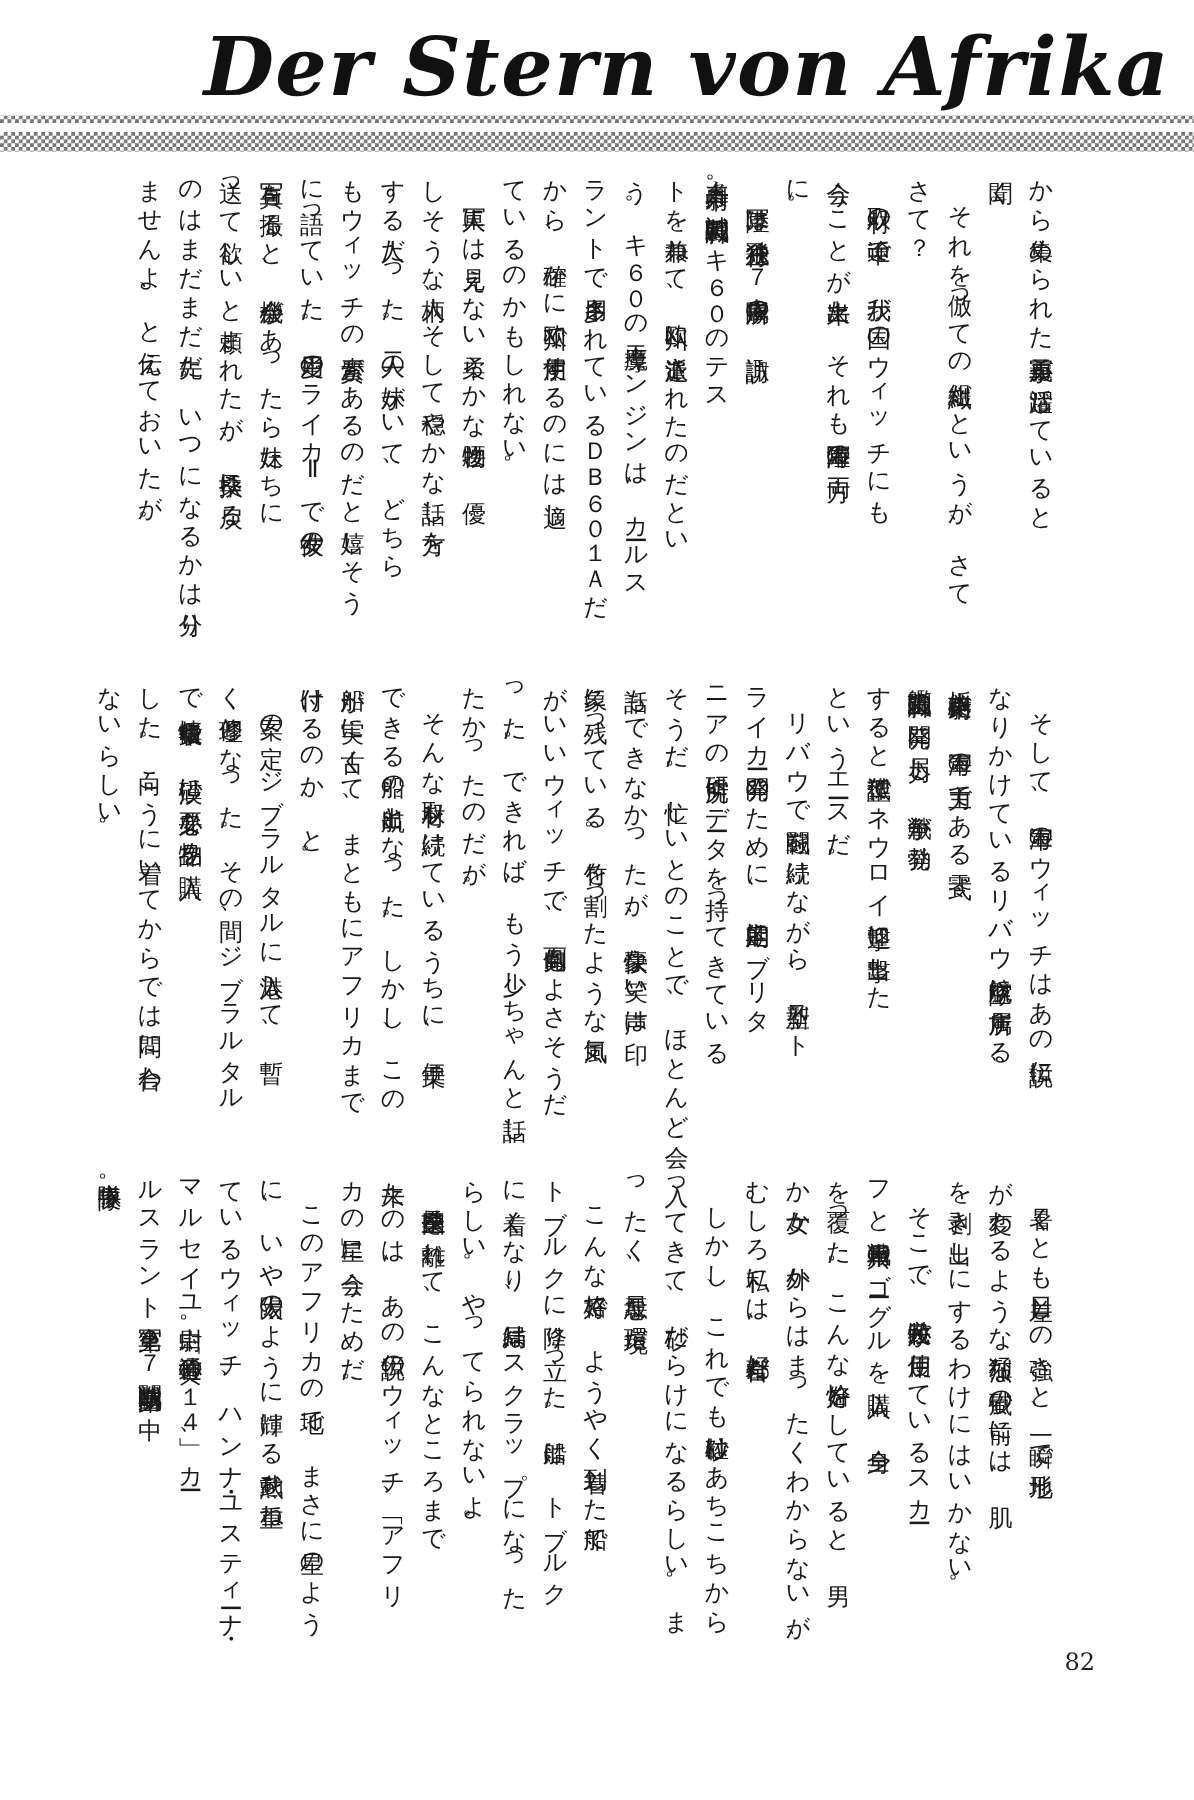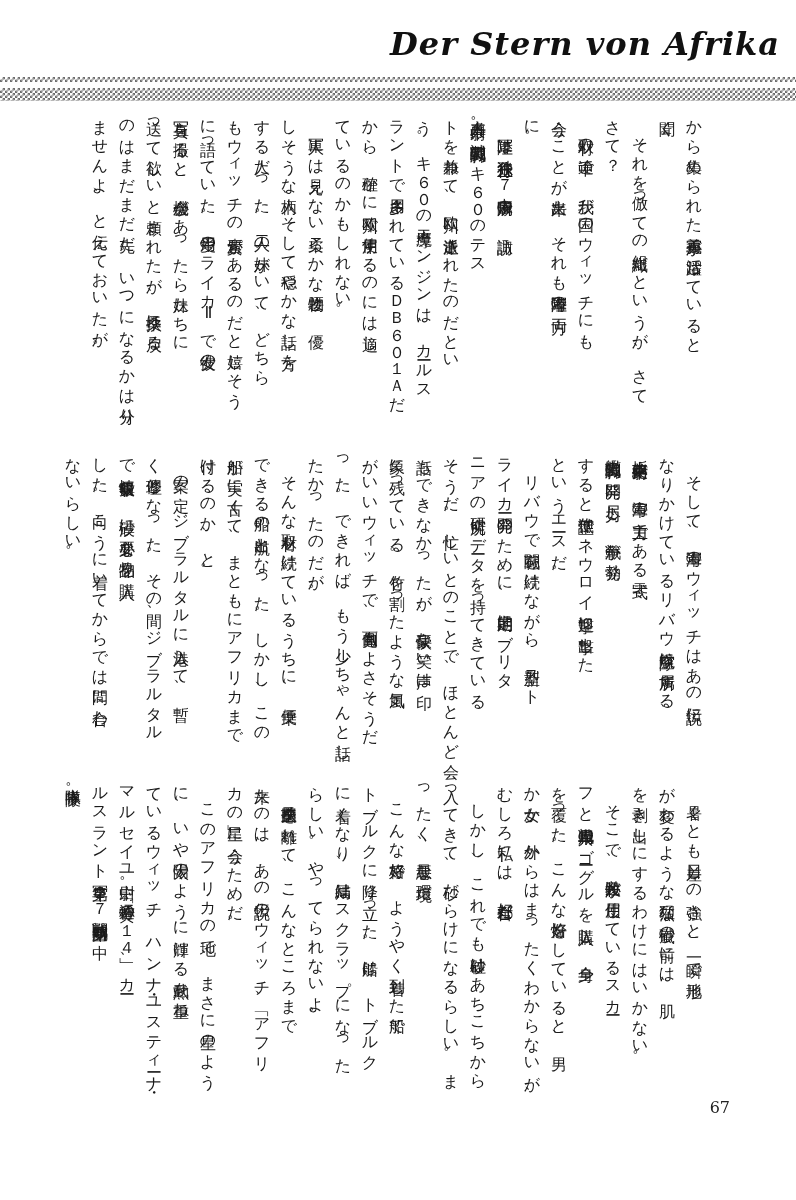--- a/index.html
+++ b/index.html
@@ -9,21 +9,21 @@
     background:#ffffff;
     overflow:hidden;
     font-family:"DejaVu Sans",sans-serif;
     color:#1a1a1a;
   }
   
   #masthead{
     position:absolute;top:18px;right:16px;
     font-family:"DejaVu Serif",serif;
     font-style:italic;font-weight:bold;
-    font-size:32px;line-height:52px;
+    font-size:54px;line-height:52px;
     letter-spacing:1px;color:#111;
     white-space:nowrap;
   }
   .strip{
     position:absolute;left:0;width:796px;
     background-image:
       linear-gradient(45deg,#6f6f6f 25%,transparent 25%,transparent 75%,#6f6f6f 75%),
       linear-gradient(45deg,#6f6f6f 25%,transparent 25%,transparent 75%,#6f6f6f 75%);
     background-size:5px 5px;
     background-position:0 0,2.5px 2.5px;
@@ -143,15 +143,15 @@
       <div class="vcol">来たのは、あの伝説のウィッチ、「アフリ</div>
       <div class="vcol">カの星」に会うためだ。</div>
       <div class="vcol">　このアフリカの地で、まさに星のよう</div>
       <div class="vcol">に、いや太陽のように輝ける武勲を重ね</div>
       <div class="vcol">ているウィッチ、ハンナ・ユスティーナ・</div>
       <div class="vcol">マルセイユ中尉。通称「黄の１４」、カー</div>
       <div class="vcol">ルスラント空軍第２７戦闘航空団第３中</div>
       <div class="vcol">隊中隊長。</div>
     </div>
 
-  <div id="page-number">67</div>
+  <div id="page-number">82</div>
 
 </div>
 
 </body></html>

